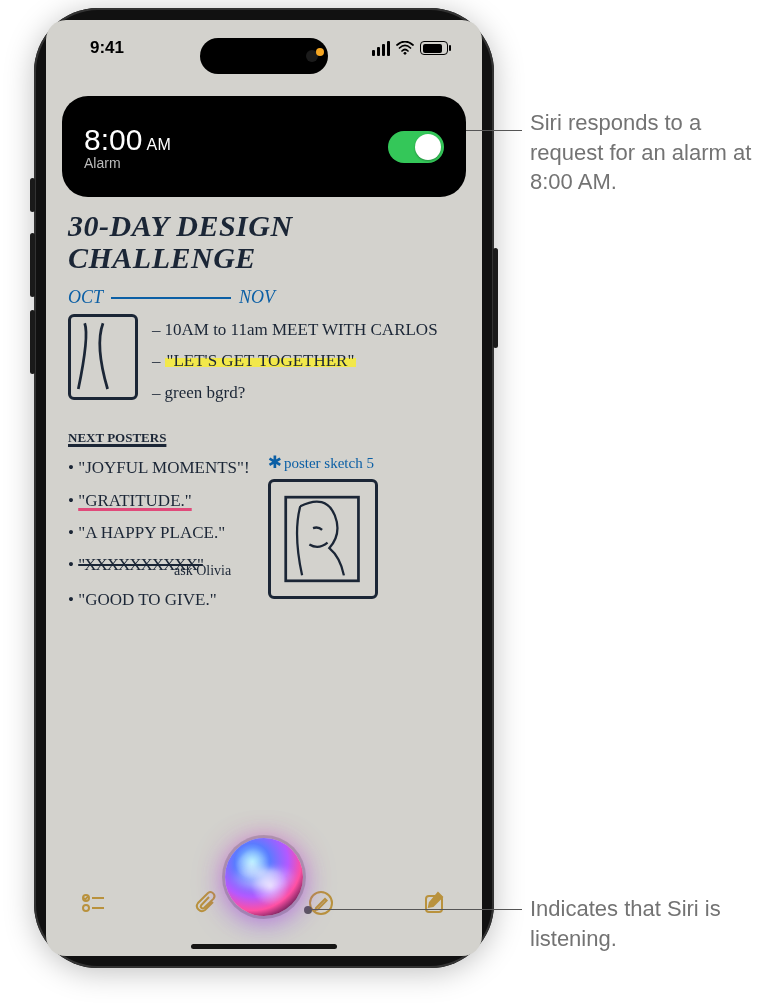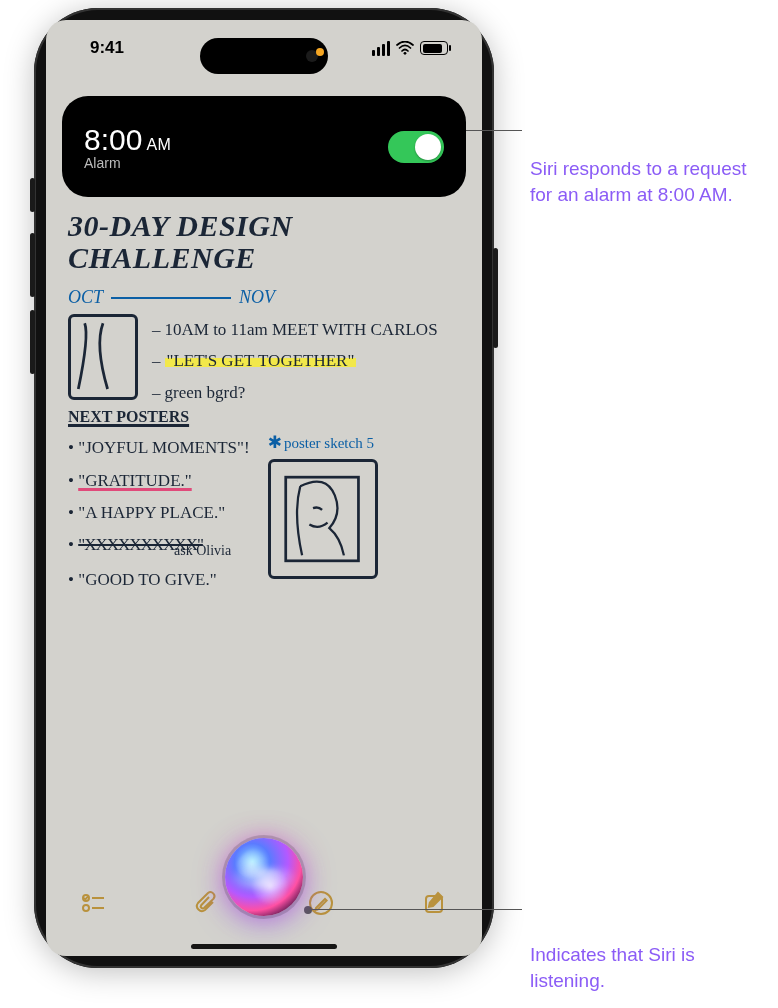--- a/index.html
+++ b/index.html
@@ -162,21 +162,22 @@
   }
   .box1 svg{width:100%;height:100%;}
   .bullets1{ font-size:17px; line-height:1.85; }
   .bullets1 .dash{ margin-right:4px;}
   .hl{
     background:linear-gradient(transparent 35%, #f2e84a 35%, #f2e84a 85%, transparent 85%);
     padding:0 2px;
   }
 
   .section-head{
-    font-size:16px; font-weight:700;
+    margin-top:22px;
+    font-size:13px; font-weight:700;
     text-decoration: underline;
     text-decoration-thickness:3px;
   }
   .row2{ display:flex; gap:18px; margin-top:6px;}
   .poster-list{
     font-size:17px; line-height:1.9;
   }
   .poster-list .und-pink{
     text-decoration: underline;
     text-decoration-color:#e04a7a;
@@ -233,25 +234,24 @@
     content:"";position:absolute;left:10%;right:10%;top:38%;height:26%;
     background: linear-gradient(90deg, rgba(255,255,255,.1), rgba(255,255,255,.8), rgba(255,255,255,.1));
     filter: blur(3px);
     border-radius:40%;
     opacity:.7;
   }
 
   
   .callout{
     position:absolute;
-    font-size:19px;
-    color:#8b5cf6;
+    font-size:22px;
+    color:#737373;
     line-height:1.35;
     max-width:240px;
-    margin-top:48px;
   }
   .callout.top{ left:530px; top:108px;}
   .callout.bottom{ left:530px; top:894px;}
   .lead{
     position:absolute;
     height:1px;
     background:#555;
   }
   .lead::before{
     content:"";

